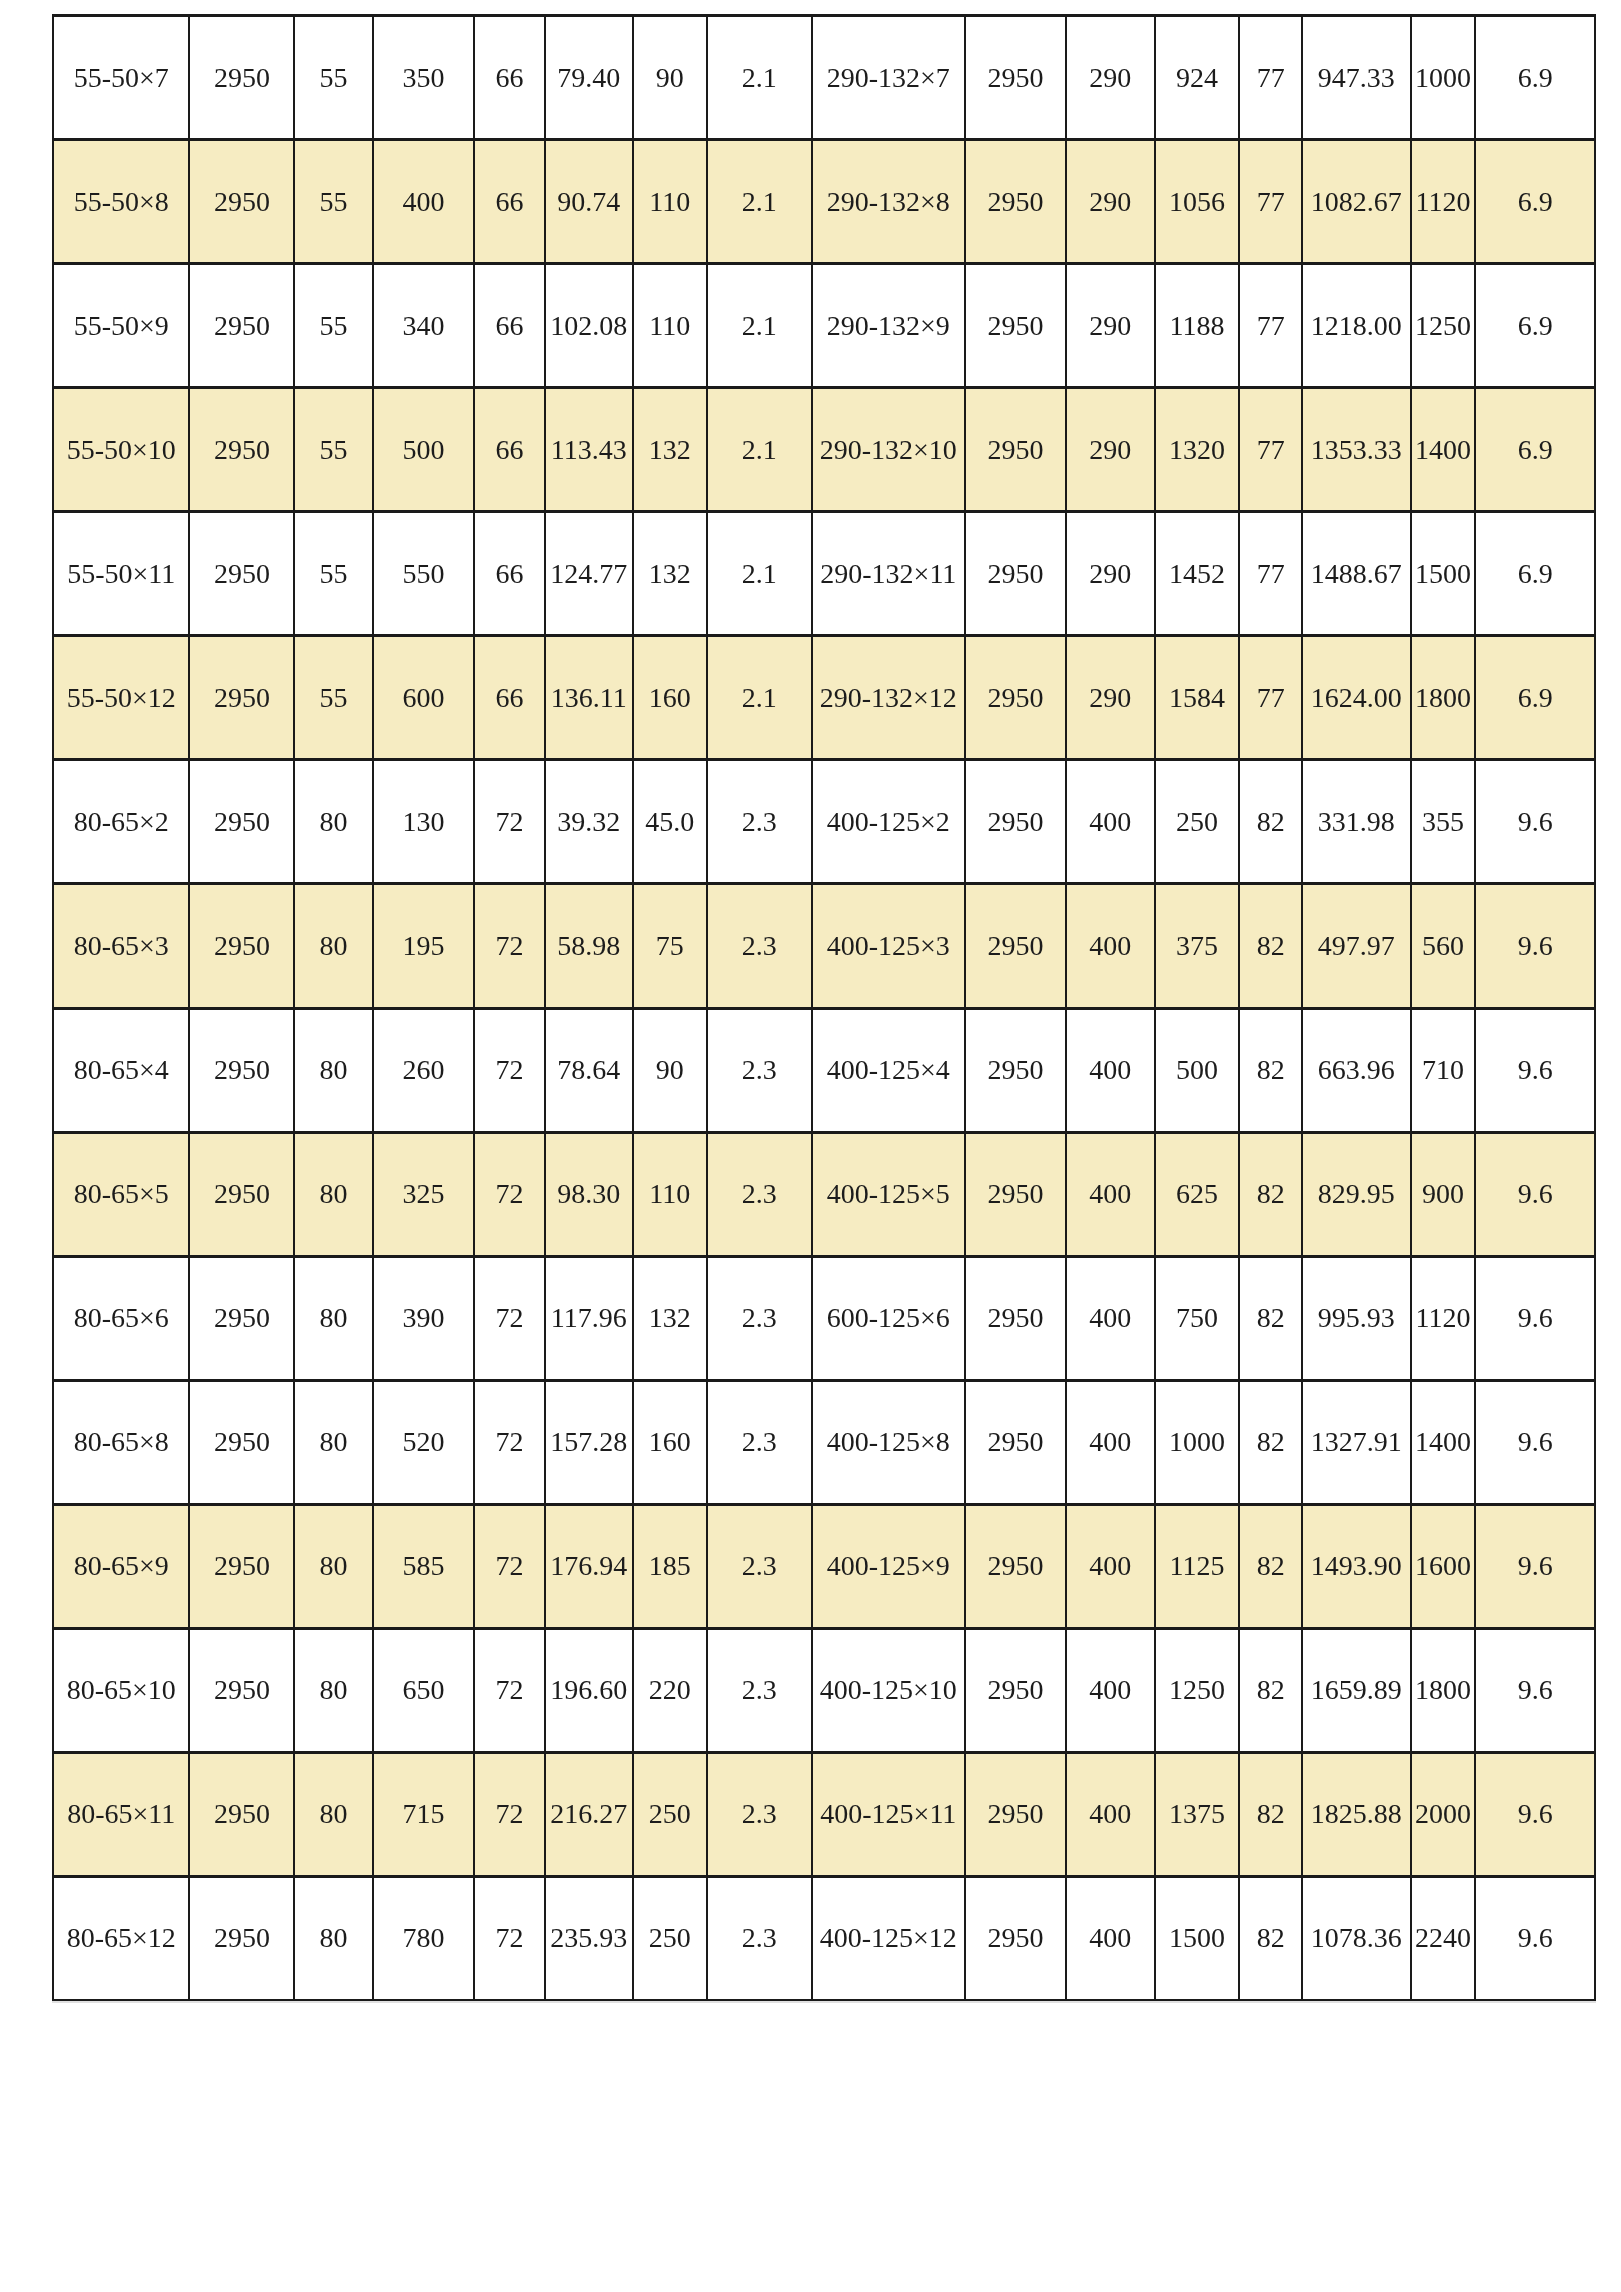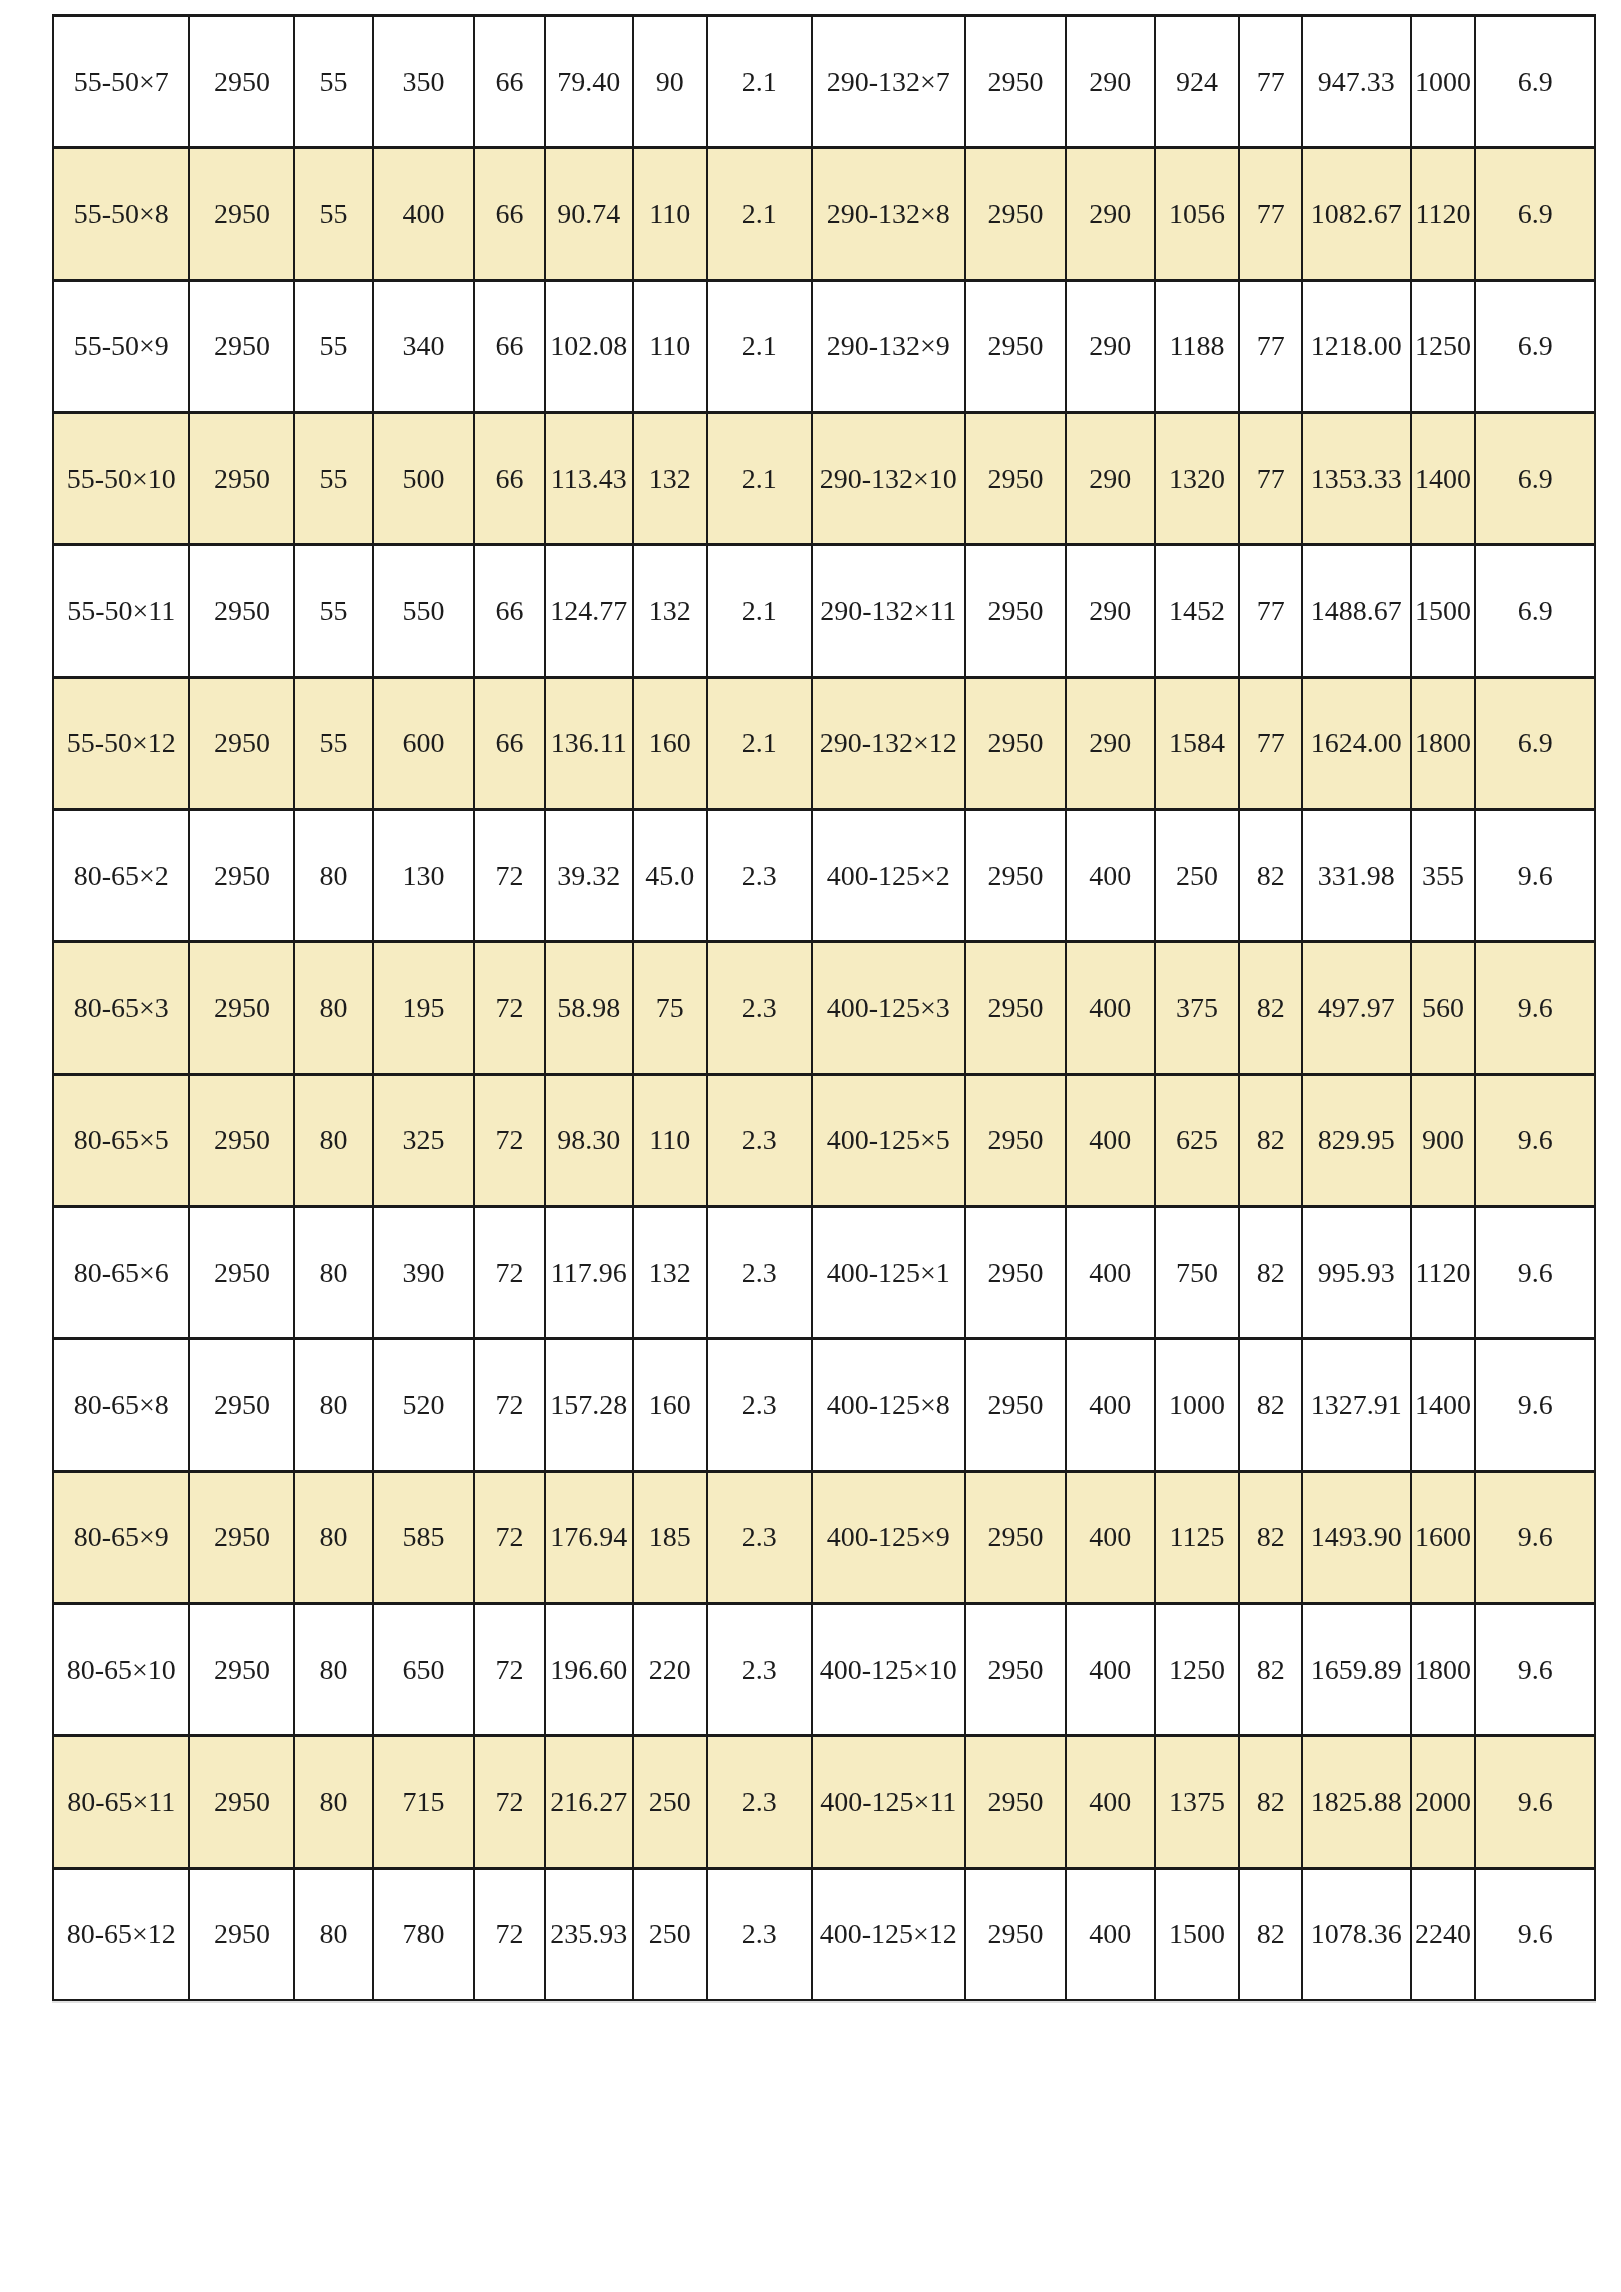--- a/index.html
+++ b/index.html
@@ -203,20 +203,38 @@
           <td>2.3</td>
           <td>400-125×3</td>
           <td>2950</td>
           <td>400</td>
           <td>375</td>
           <td>82</td>
           <td>497.97</td>
           <td>560</td>
           <td>9.6</td>
         </tr>
+        <tr>
+          <td>80-65×4</td>
+          <td>2950</td>
+          <td>80</td>
+          <td>260</td>
+          <td>72</td>
+          <td>78.64</td>
+          <td>90</td>
+          <td>2.3</td>
+          <td>400-125×4</td>
+          <td>2950</td>
+          <td>400</td>
+          <td>500</td>
+          <td>82</td>
+          <td>663.96</td>
+          <td>710</td>
+          <td>9.6</td>
+        </tr>
         <tr class="stripe">
           <td>80-65×5</td>
           <td>2950</td>
           <td>80</td>
           <td>325</td>
           <td>72</td>
           <td>98.30</td>
           <td>110</td>
           <td>2.3</td>
           <td>400-125×5</td>
@@ -230,21 +248,21 @@
         </tr>
         <tr>
           <td>80-65×6</td>
           <td>2950</td>
           <td>80</td>
           <td>390</td>
           <td>72</td>
           <td>117.96</td>
           <td>132</td>
           <td>2.3</td>
-          <td>400-125×1</td>
+          <td>600-125×6</td>
           <td>2950</td>
           <td>400</td>
           <td>750</td>
           <td>82</td>
           <td>995.93</td>
           <td>1120</td>
           <td>9.6</td>
         </tr>
         <tr>
           <td>80-65×8</td>

